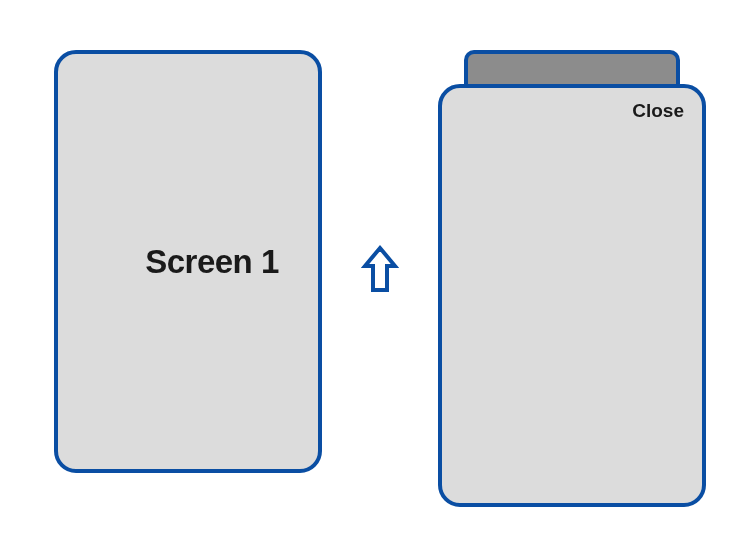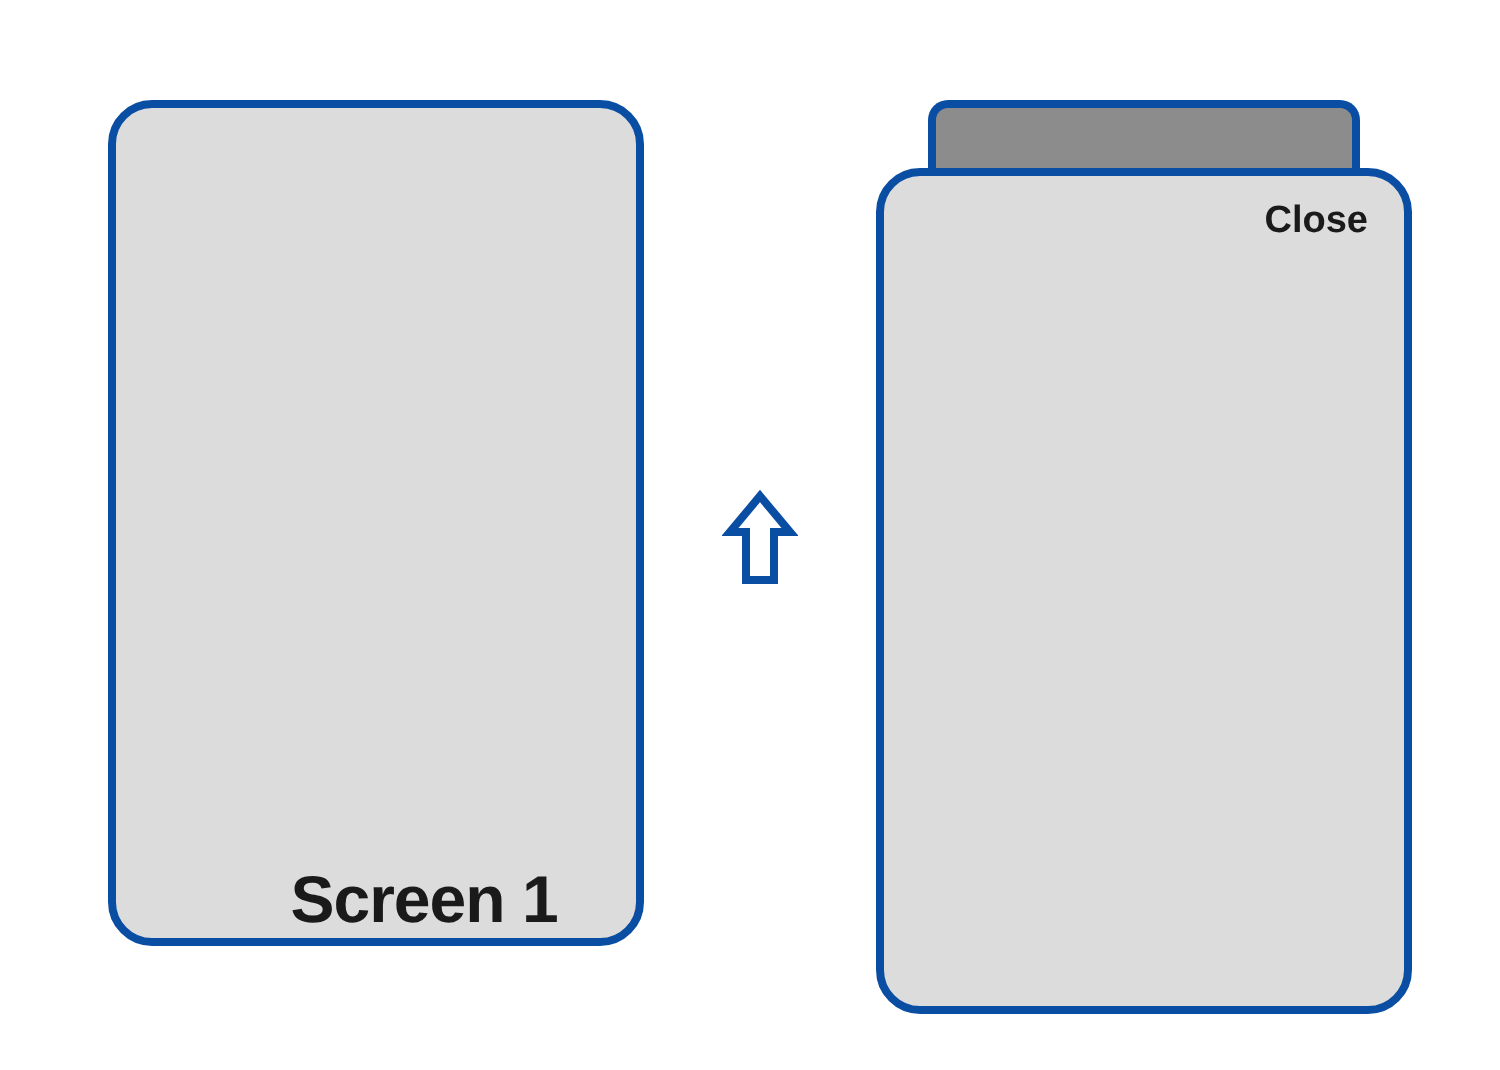--- a/index.html
+++ b/index.html
@@ -18,21 +18,21 @@
       position: relative;
       width: 100%;
       height: 100%;
     }
     .screen {
       position: absolute;
       border: 4px solid #0a4ea3;
       border-radius: 22px;
       background: #dcdcdc;
       display: flex;
-      align-items: flex-end;
+      align-items: center;
       justify-content: center;
     }
     .screen-1 {
       left: 54px;
       top: 50px;
       width: 268px;
       height: 423px;
       padding-left: 48px;
     }
     .screen-2 {

